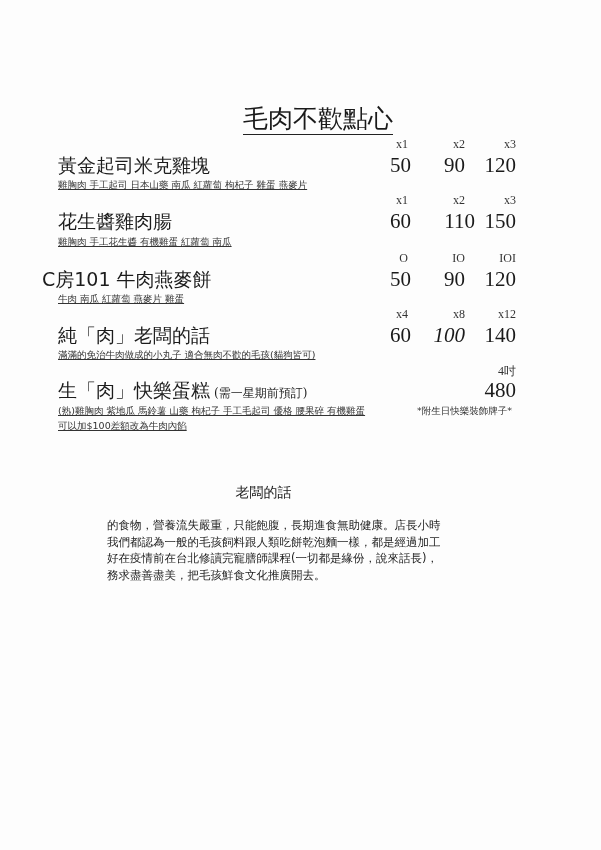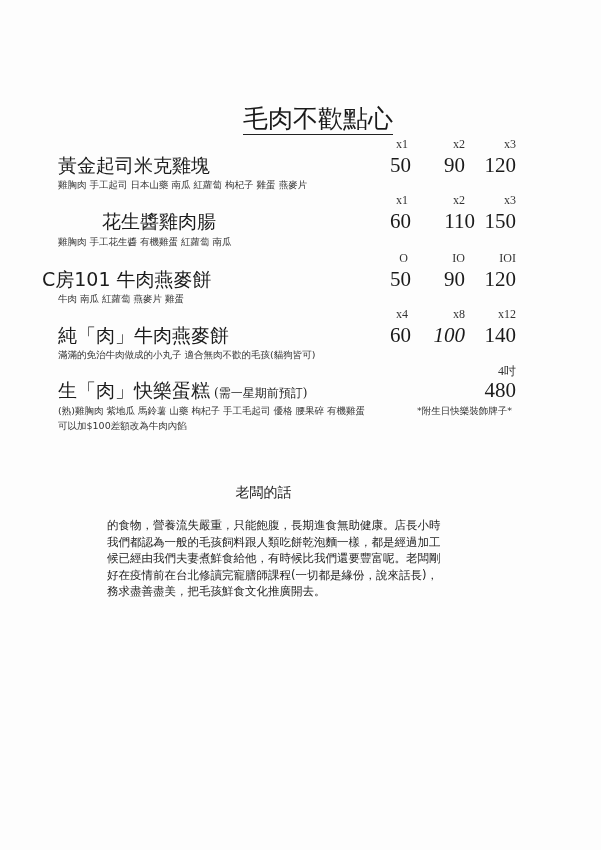--- a/index.html
+++ b/index.html
@@ -46,20 +46,21 @@
       font-family: "DejaVu Serif", serif;
     }
     .item-desc {
       position: absolute;
       left: 0;
       font-family: "DejaVu Sans", sans-serif;
       font-size: 9.5px;
       line-height: 13px;
       white-space: nowrap;
       color: #333;
+      text-decoration: underline;
     }
     .qty {
       position: absolute;
       font-size: 12px;
       line-height: 12px;
       color: #333;
       text-align: right;
       width: 40px;
       font-family: "Liberation Serif", serif;
     }
@@ -117,21 +118,21 @@
   <div class="price" style="left:351px; top:154px;">50</div>
   <div class="price" style="left:405px; top:154px;">90</div>
   <div class="price" style="left:456px; top:154px;">120</div>
   <div class="item-desc" style="left:58px; top:178px;">雞胸肉 手工起司 日本山藥 南瓜 紅蘿蔔 枸杞子 雞蛋 燕麥片</div>
 </div>
 
 <div>
   <div class="qty" style="left:368px; top:194px;">x1</div>
   <div class="qty" style="left:425px; top:194px;">x2</div>
   <div class="qty" style="left:476px; top:194px;">x3</div>
-  <div class="item-name" style="left:58px; top:210px;margin-left:44px;">花生醬雞肉腸</div>
+  <div class="item-name" style="left:58px; top:210px;">花生醬雞肉腸</div>
   <div class="price" style="left:351px; top:210px;">60</div>
   <div class="price" style="left:405px; top:210px;padding-left:10px;">110</div>
   <div class="price" style="left:456px; top:210px;">150</div>
   <div class="item-desc" style="left:58px; top:235px;">雞胸肉 手工花生醬 有機雞蛋 紅蘿蔔 南瓜</div>
 </div>
 
 <div>
   <div class="qty" style="left:368px; top:252px;">O</div>
   <div class="qty" style="left:425px; top:252px;">IO</div>
   <div class="qty" style="left:476px; top:252px;">IOI</div>
@@ -139,21 +140,21 @@
   <div class="price" style="left:351px; top:268px;">50</div>
   <div class="price" style="left:405px; top:268px;">90</div>
   <div class="price" style="left:456px; top:268px;">120</div>
   <div class="item-desc" style="left:58px; top:292px;">牛肉 南瓜 紅蘿蔔 燕麥片 雞蛋</div>
 </div>
 
 <div>
   <div class="qty" style="left:368px; top:308px;">x4</div>
   <div class="qty" style="left:425px; top:308px;">x8</div>
   <div class="qty" style="left:476px; top:308px;">x12</div>
-  <div class="item-name" style="left:58px; top:324px;">純「肉」牛肉燕麥餅</div>
+  <div class="item-name" style="left:58px; top:324px;">純「肉」老闆的話</div>
   <div class="price" style="left:351px; top:324px;">60</div>
   <div class="price" style="left:405px; top:324px;font-style:italic;">100</div>
   <div class="price" style="left:456px; top:324px;">140</div>
   <div class="item-desc" style="left:58px; top:348px;">滿滿的免治牛肉做成的小丸子 適合無肉不歡的毛孩(貓狗皆可)</div>
 </div>
 
 <div>
   <div class="qty" style="left:476px; top:365px;">4吋</div>
   <div class="item-name" style="left:58px; top:379px;">
     <span>生「肉」快樂蛋糕</span><span class="note">(需一星期前預訂)</span>
@@ -161,16 +162,15 @@
   <div class="price" style="left:456px; top:379px;">480</div>
   <div class="item-desc" style="left:58px; top:404px;">(熟)雞胸肉 紫地瓜 馬鈴薯 山藥 枸杞子 手工毛起司 優格 腰果碎 有機雞蛋</div>
   <div class="extra-note" style="left:417px; top:404px;">*附生日快樂裝飾牌子*</div>
   <div class="item-desc" style="left:58px; top:419px;">可以加$100差額改為牛肉內餡</div>
 </div>
 
 <div class="section-title">老闆的話</div>
 <div class="owner-text">
   <div>的食物，營養流失嚴重，只能飽腹，長期進食無助健康。店長小時</div>
   <div>我們都認為一般的毛孩飼料跟人類吃餅乾泡麵一樣，都是經過加工</div>
-  <div>候已經由我們夫妻煮鮮食給他，有時候比我們還要豐富呢。老闆剛</div>
   <div>好在疫情前在台北修讀完寵膳師課程(一切都是緣份，說來話長)，</div>
   <div>務求盡善盡美，把毛孩鮮食文化推廣開去。</div>
 </div>
 
 </body></html>

